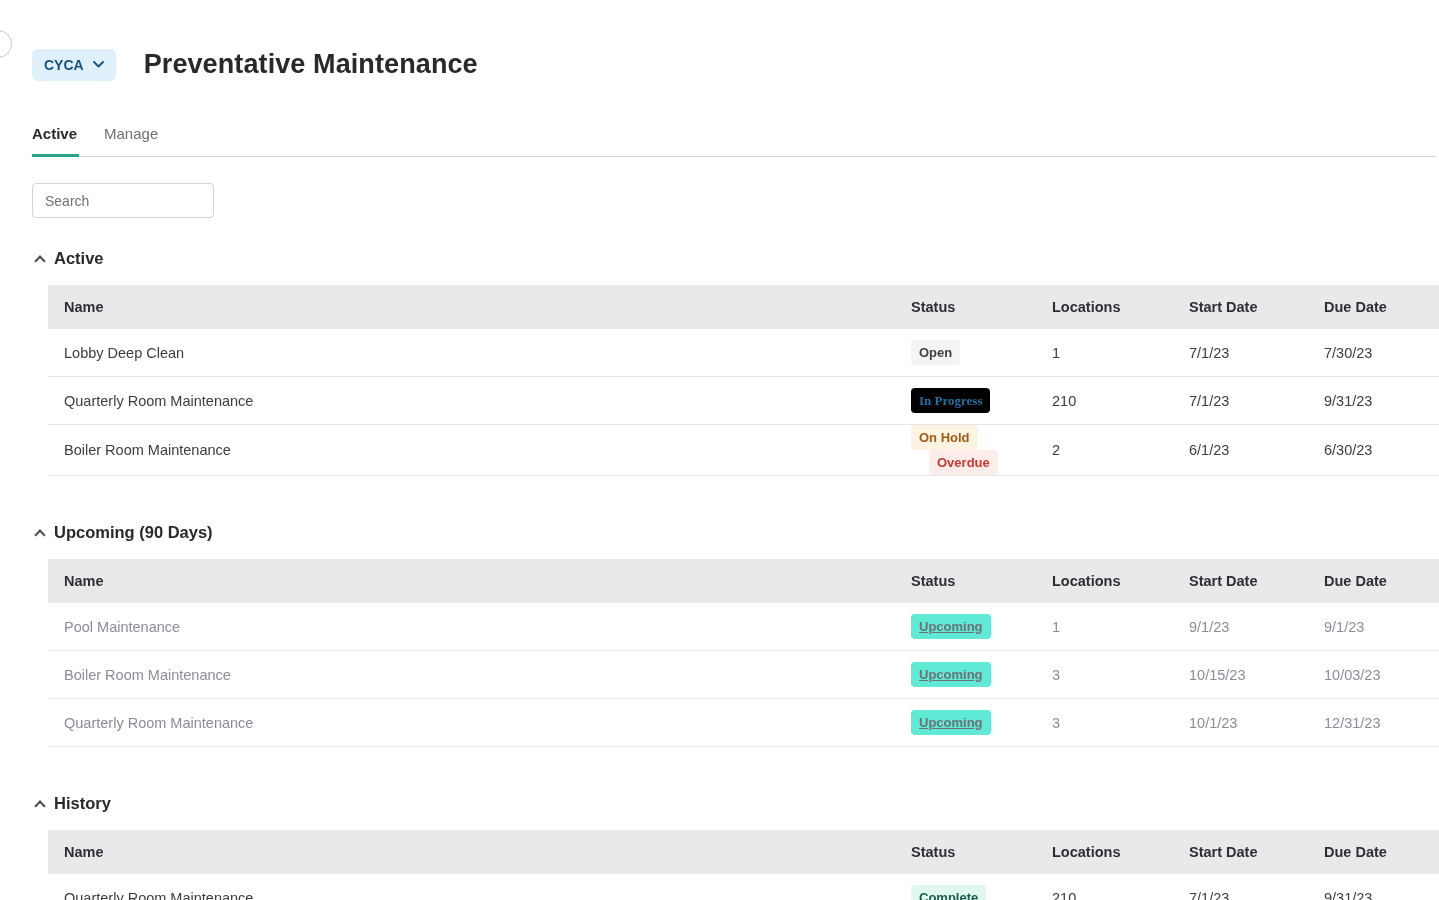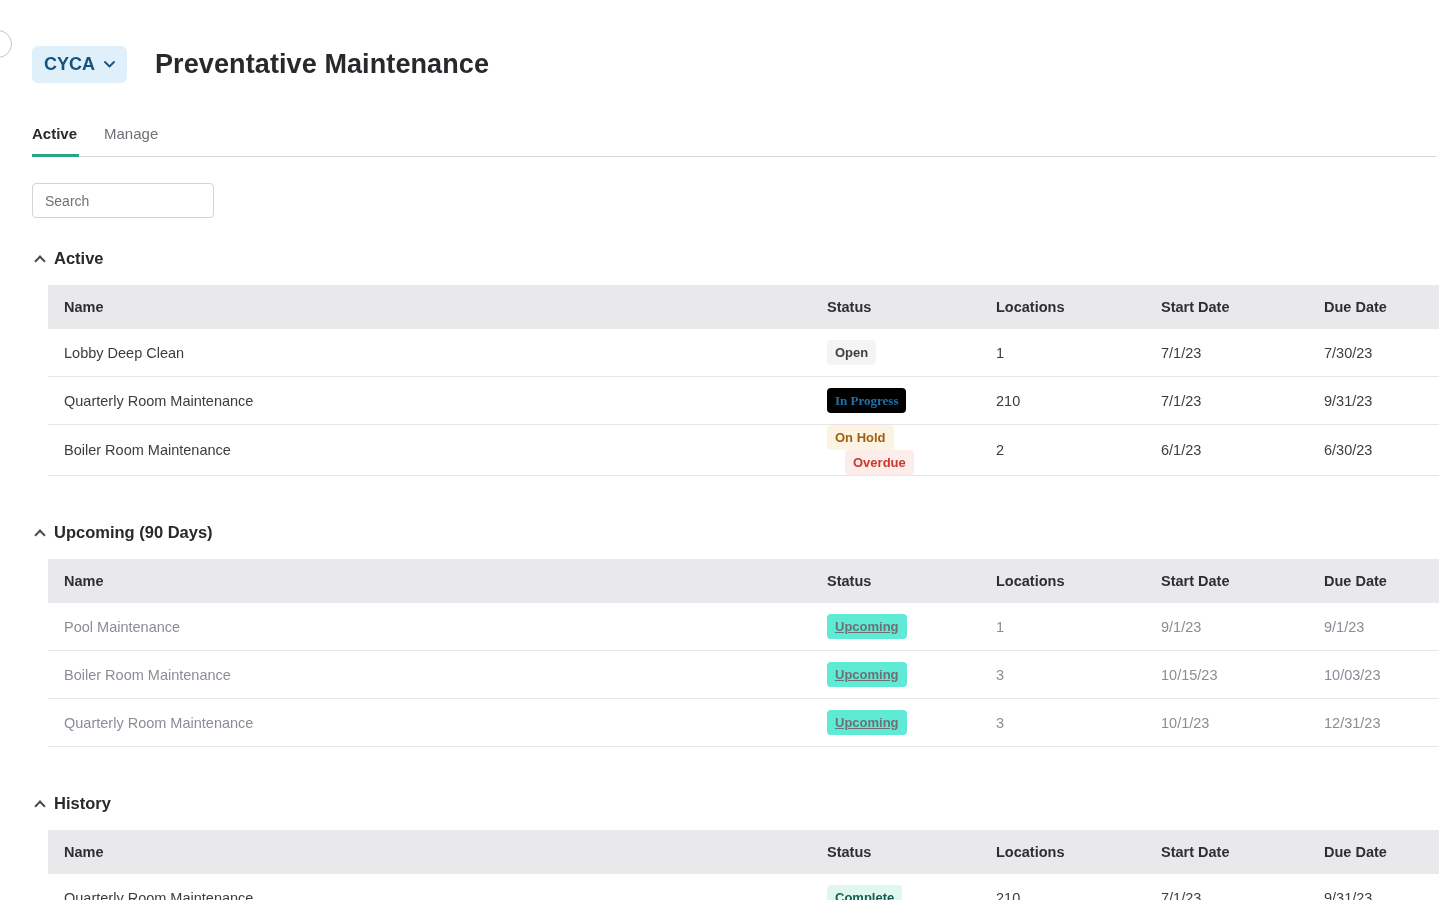--- a/index.html
+++ b/index.html
@@ -42,21 +42,21 @@
     align-items: center;
     gap: 11px;
     padding: 32px 0 0 32px;
   }
   .org-badge {
     display: inline-flex;
     align-items: center;
     gap: 9px;
     background: #dff0fa;
     color: #15537f;
-    font-size: 18px;
+    font-size: 14px;
     font-weight: 700;
     padding: 8px 12px;
     border-radius: 6px;
     cursor: pointer;
   }
   .org-badge svg { display: block; }
   .page-title {
     margin: 17px;
     font-size: 27px;
     font-weight: 700;
@@ -131,21 +131,20 @@
     width: 1391px;
     font-size: 14.5px;
   }
   .t-row {
     display: grid;
     grid-template-columns: 1fr 141px 137px 135px 115px;
     align-items: center;
     min-height: 48px;
     border-bottom: 1px solid #e6e6e9;
     background: #ffffff;
-    gap: 28px;
   }
   .t-row.t-head {
     background: #e9e9ec;
     min-height: 44px;
     border-bottom: none;
     font-weight: 600;
     font-size: 14.5px;
     color: #2e2e33;
   }
   .cell { padding-right: 8px; }

